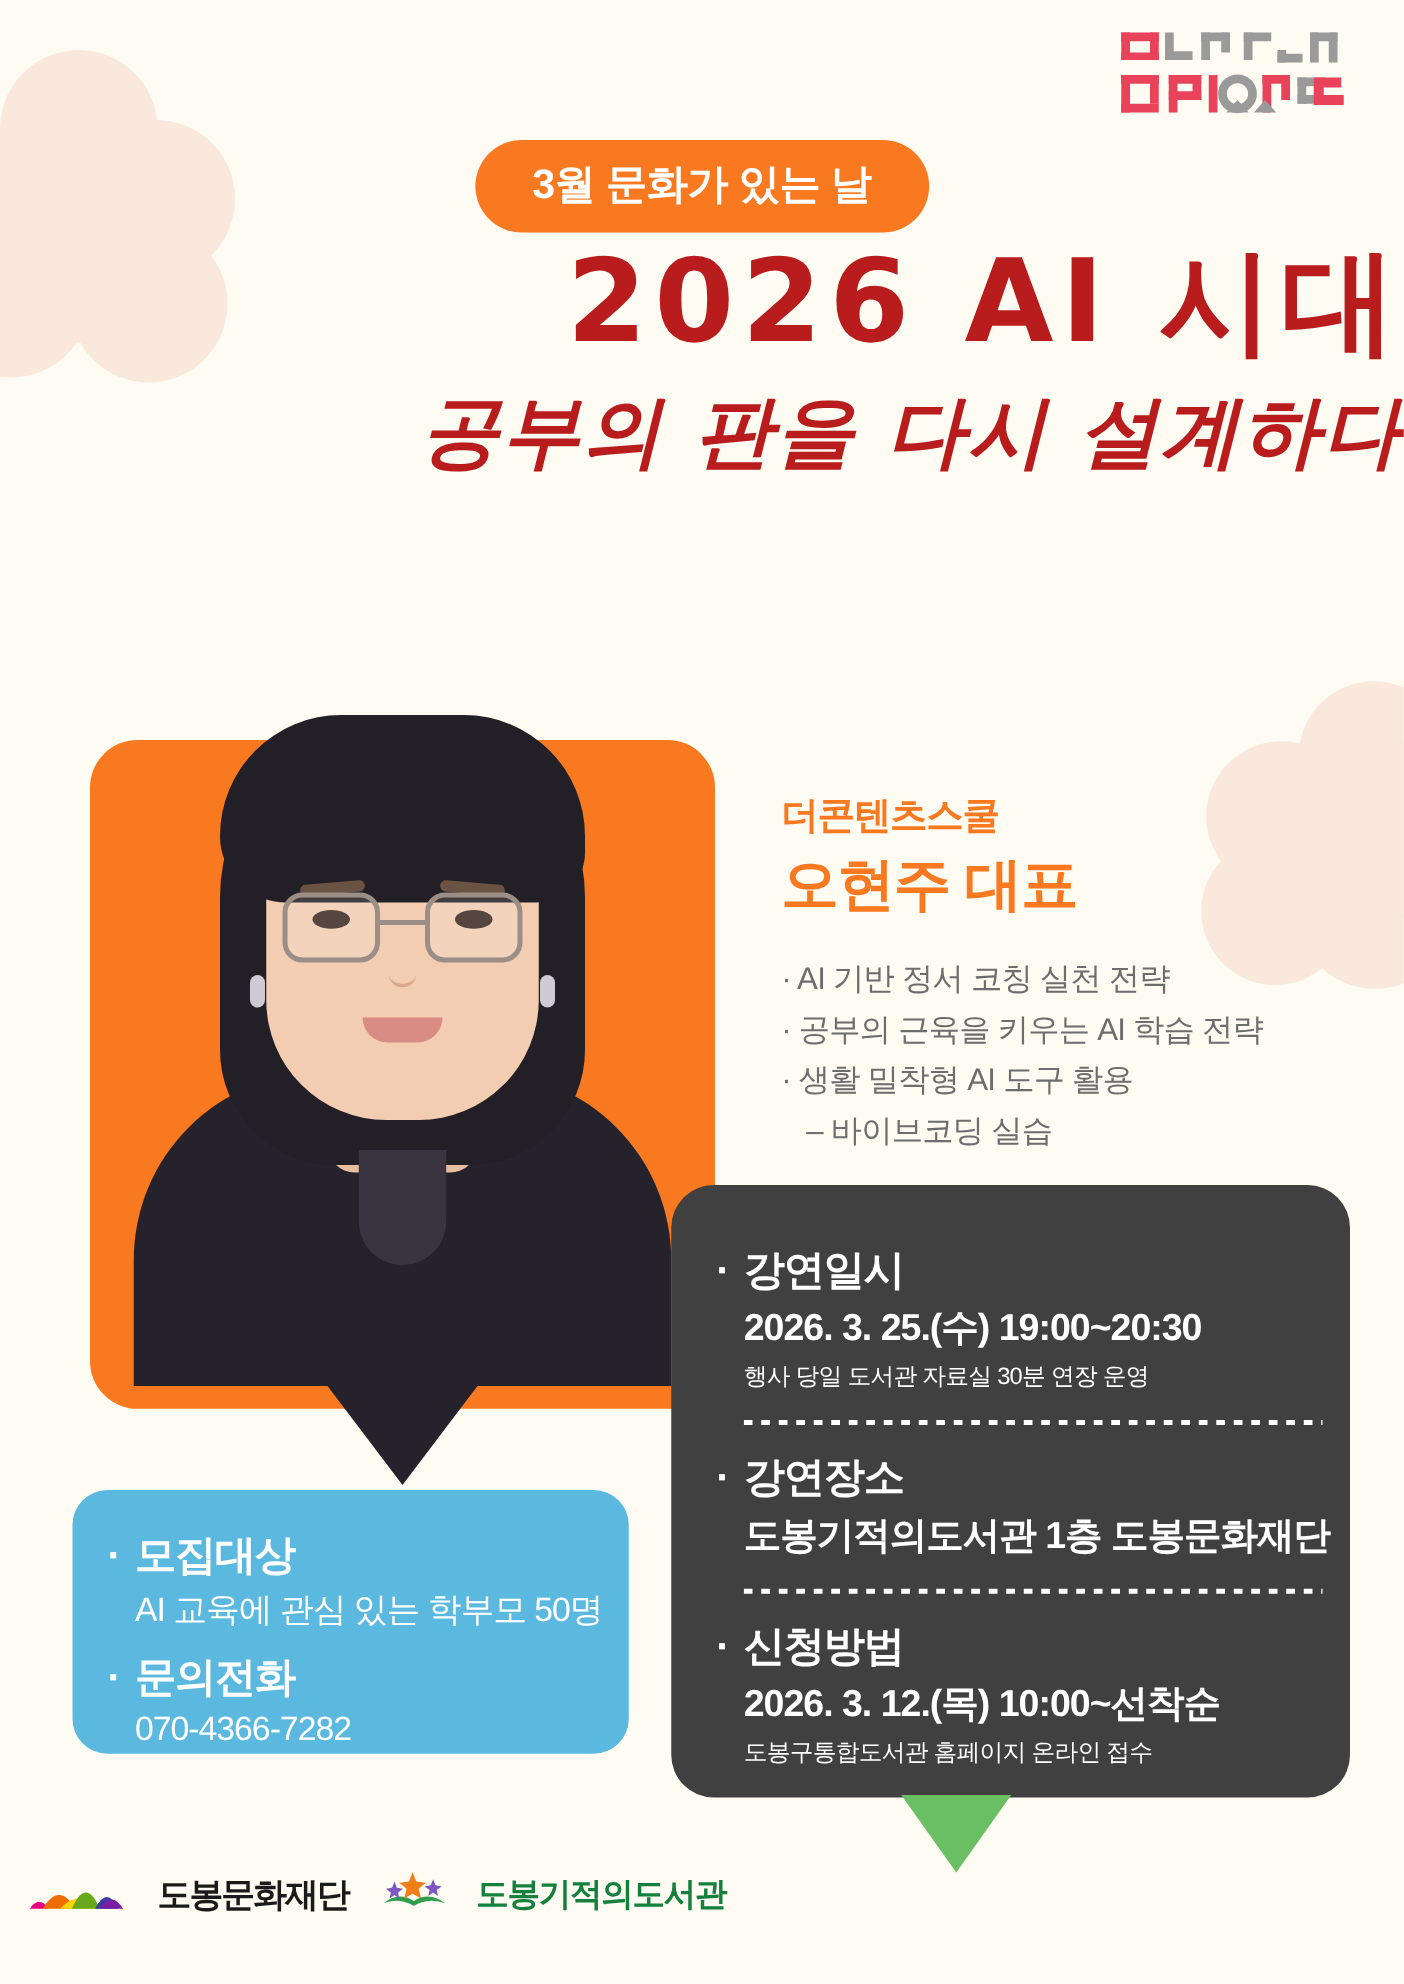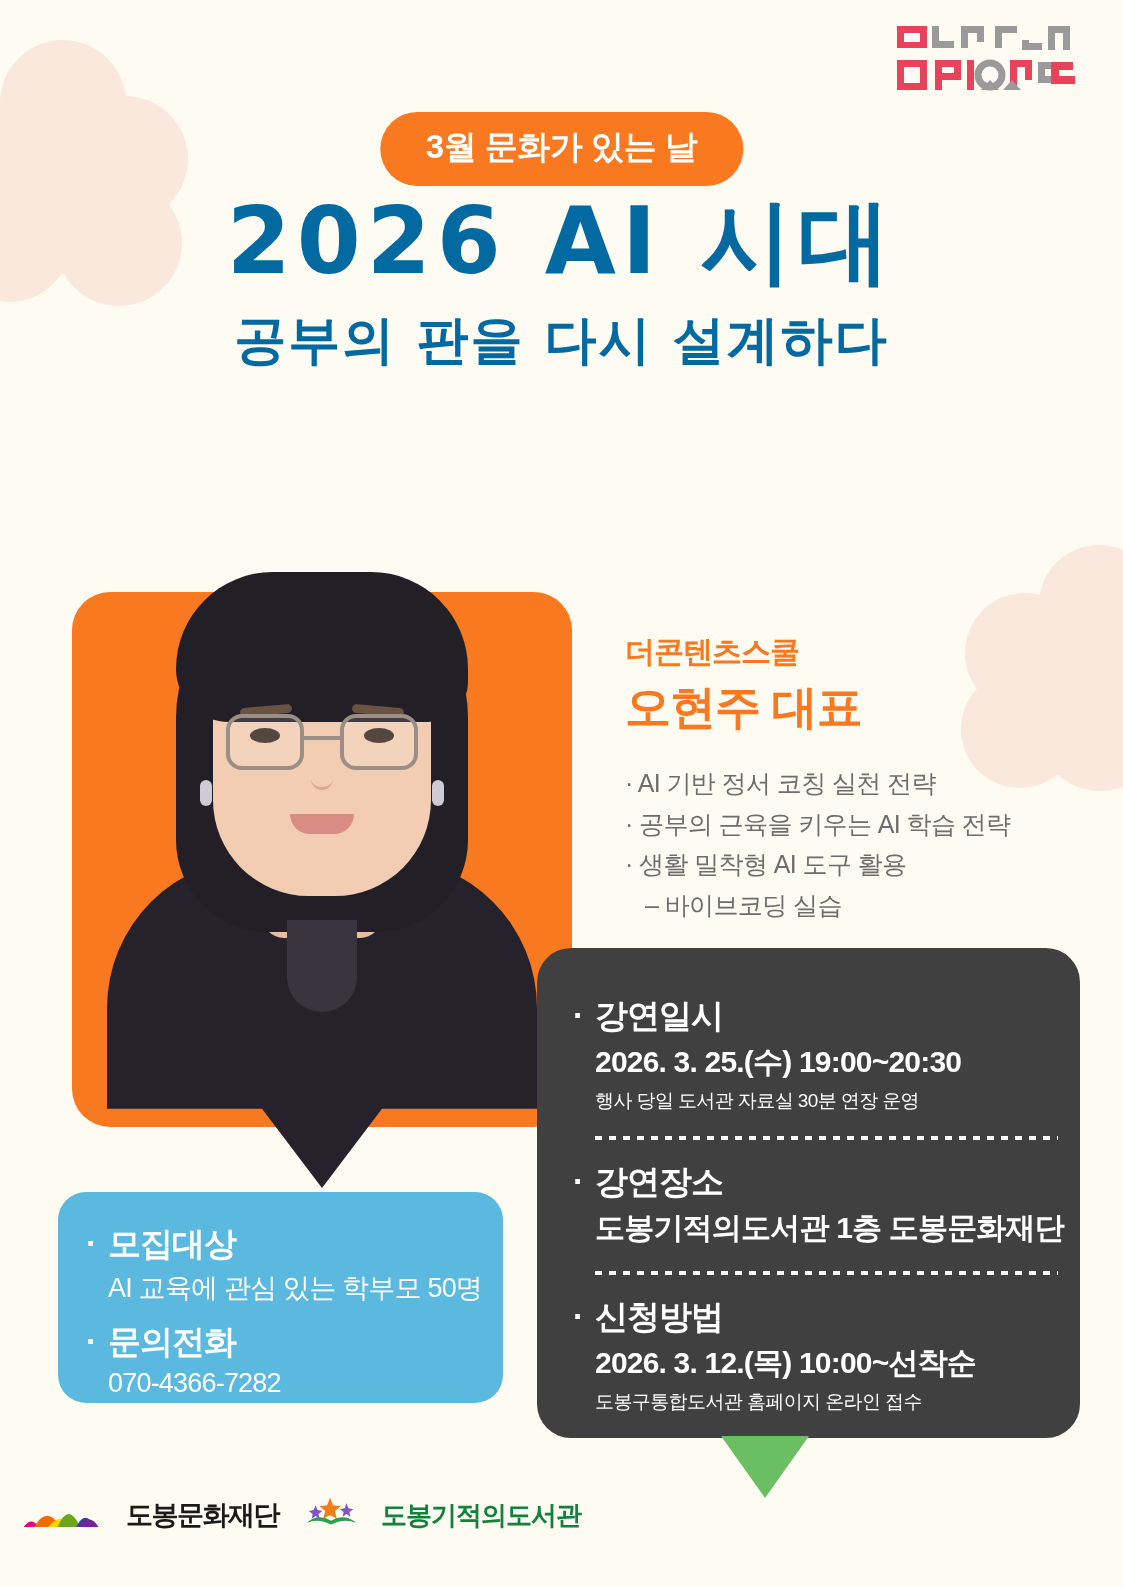--- a/index.html
+++ b/index.html
@@ -27,26 +27,27 @@
     position:absolute; left:50%; transform:translateX(-50%); top:112px;
     background:#F97920; color:#FFFFFF;
     border-radius:42px; padding:13px 46px 16px;
     font-size:33px; font-weight:bold; letter-spacing:-0.5px;
     white-space:nowrap;
   }
 
   
   #title-block { position:absolute; left:0; right:0; top:196px; text-align:center; }
   .title-line {
-    color:#0369a1; font-weight:bold; line-height:1.0;
+    color:#b91c1c; font-weight:bold; line-height:1.0;
     letter-spacing:3px; white-space:nowrap;
     font-family:"DejaVu Sans","Liberation Sans",sans-serif;
+    text-align:right;
   }
   #title-line-1 { font-size:92px; letter-spacing:6px; }
-  #title-line-2 { font-size:52px; margin-top:26px; letter-spacing:2px; }
+  #title-line-2 { font-size:63px; margin-top:26px; letter-spacing:2px;font-style:italic; }
 
   
   #portrait-card {
     position:absolute; left:72px; top:592px; width:500px; height:535px;
     background:#F97920; border-radius:38px;
   }
   #portrait-photo {
     position:absolute; left:72px; top:528px; width:500px; height:660px;
     overflow:hidden;
   }

